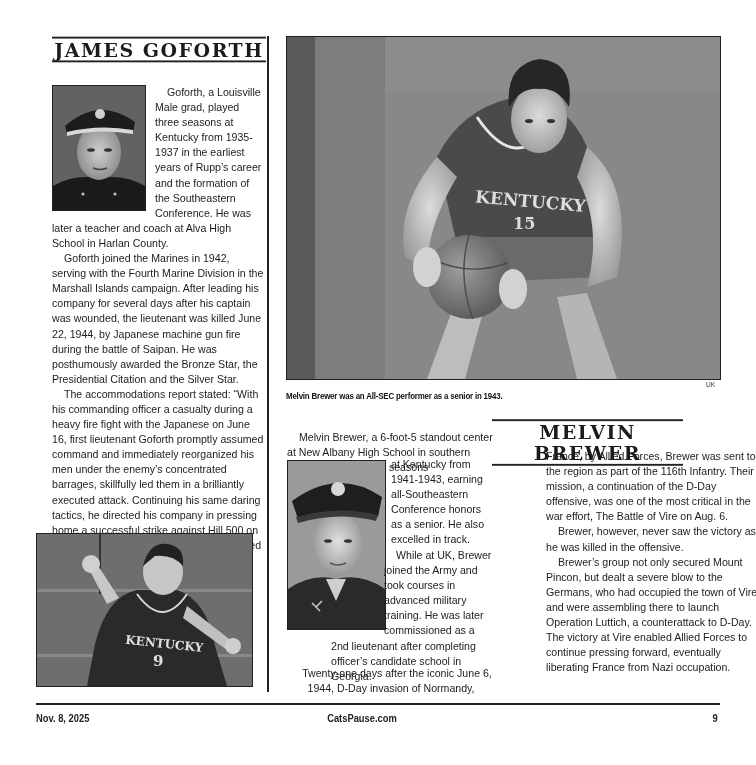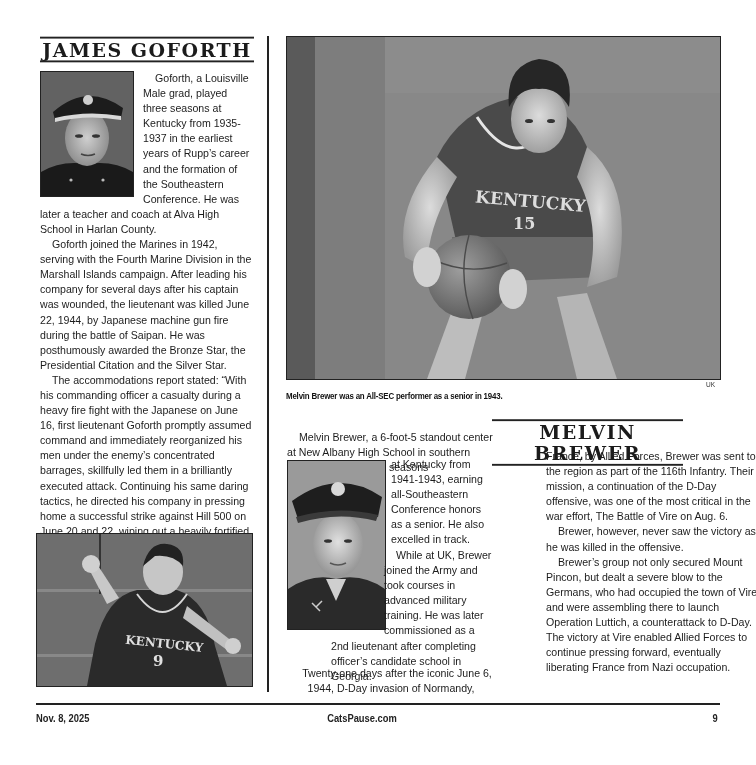--- a/index.html
+++ b/index.html
@@ -16,24 +16,24 @@
   .caption { font-family:"Liberation Sans", sans-serif; font-weight:bold; font-size:8.6px; letter-spacing:-0.2px; color:#111; transform:scaleX(0.92); transform-origin:left center; }
   .credit { font-size:6.5px; color:#333; font-family:"Liberation Sans", sans-serif; }
   .rule-v { background:#222; width:2px; }
   .rule-h { background:#222; height:1.5px; }
   .footer { font-family:"Liberation Sans", sans-serif; font-weight:bold; font-size:11px; color:#222; transform:scaleX(0.85); }
   .float-photo { float:left; margin:0 8px 2px 0; }
 </style>
 </head>
 <body>
 
-<div class="abs" style="left:40px; top:36px; width:214px;">
+<div class="abs" style="left:52px; top:36px; width:214px;">
   <div class="headline">JAMES GOFORTH</div>
 
-  <div class="body-text" style="margin-top:8px;">
+  <div class="body-text" style="margin-top:22px;">
     <div class="float-photo photo" style="width:92px; height:124px; margin-right:9px; margin-bottom:4px;" title="James Goforth in Marine officer uniform">
       <svg width="92" height="124" viewBox="0 0 92 124">
         <defs>
           <radialGradient id="gfface" cx="50%" cy="50%" r="55%">
             <stop offset="0%" stop-color="#cfcfcf"></stop>
               <stop offset="100%" stop-color="#8a8a8a"></stop>
           </radialGradient>
         </defs>
         <rect width="92" height="124" fill="#6b6b6b"></rect>
         <rect width="92" height="124" fill="#555" opacity="0.4"></rect>

